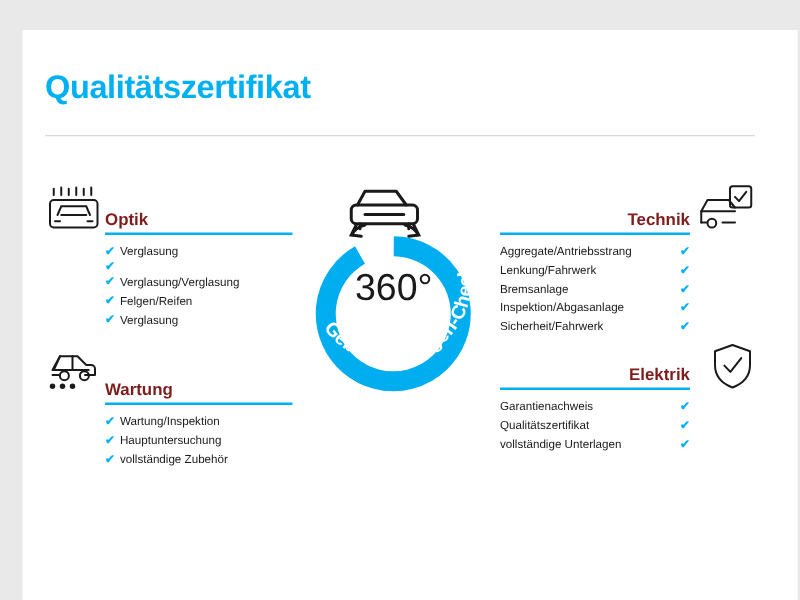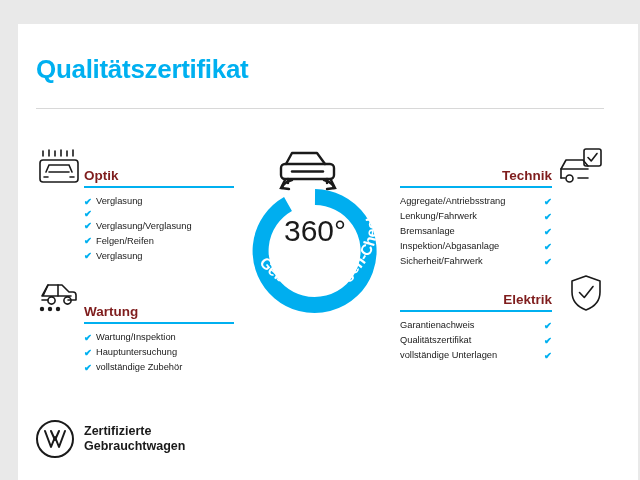--- a/index.html
+++ b/index.html
@@ -280,28 +280,14 @@
         <path d="M105 52 l4 8 l-8 1"></path>
       </g>
 
       <text font-family="Liberation Sans, sans-serif" font-size="15.5" font-weight="bold" fill="#ffffff">
         <textPath href="#arcpath" startOffset="6%">Gebrauchtwagen-Check</textPath>
       </text>
     </svg>
     <div class="deg">360°</div>
   </div>
 
-  <div id="footer">
-    <div class="vwlogo">
-      <svg width="34" height="34" viewBox="0 0 34 34" style="position:absolute;left:0;top:0;">
-        <g fill="none" stroke="#1a1a1a" stroke-width="2" stroke-linecap="round" stroke-linejoin="round">
-          <path d="M7 9 l6 16 l4 -10 l4 10 l6 -16"></path>
-          <path d="M13 9 l4 9 l4 -9"></path>
-        </g>
-      </svg>
-    </div>
-    <div class="txt">
-      <div>Zertifizierte</div>
-      <div>Gebrauchtwagen</div>
-    </div>
-  </div>
 
 </div>
 
 </body></html>

